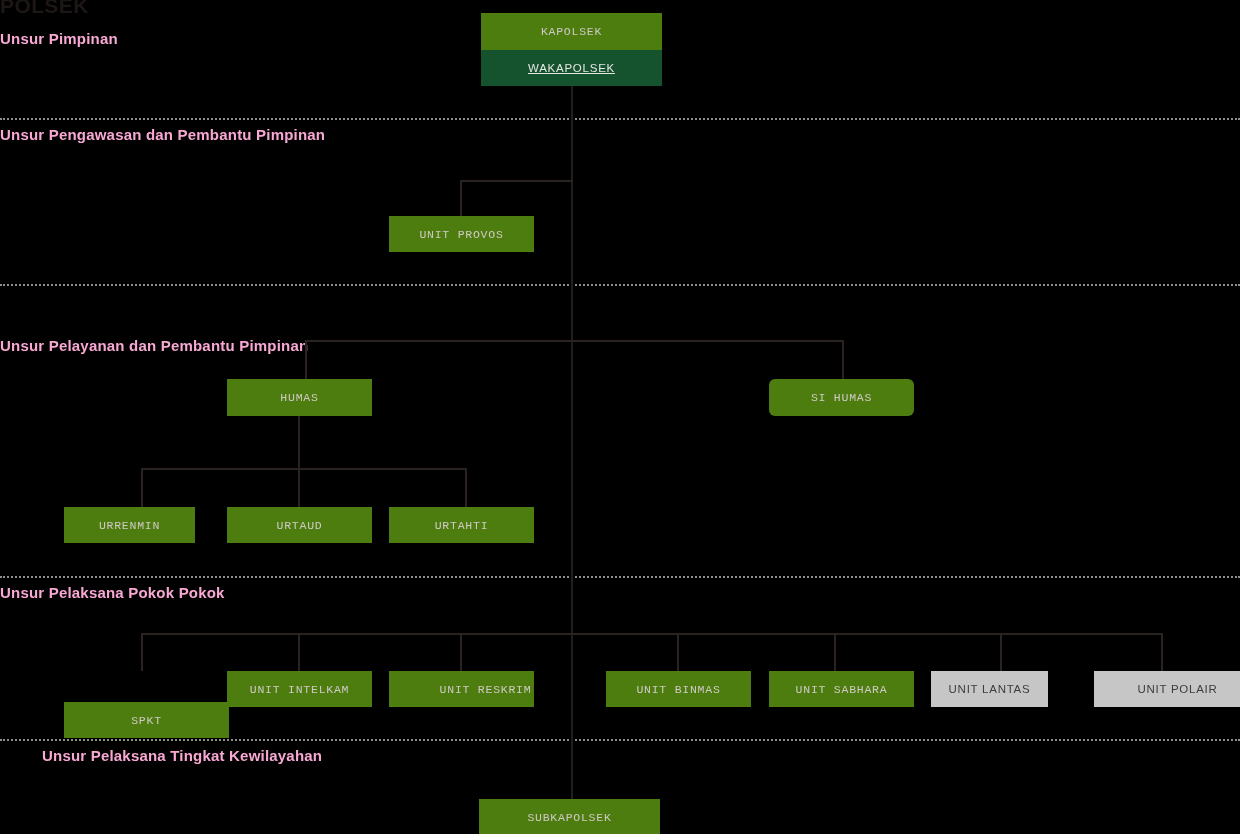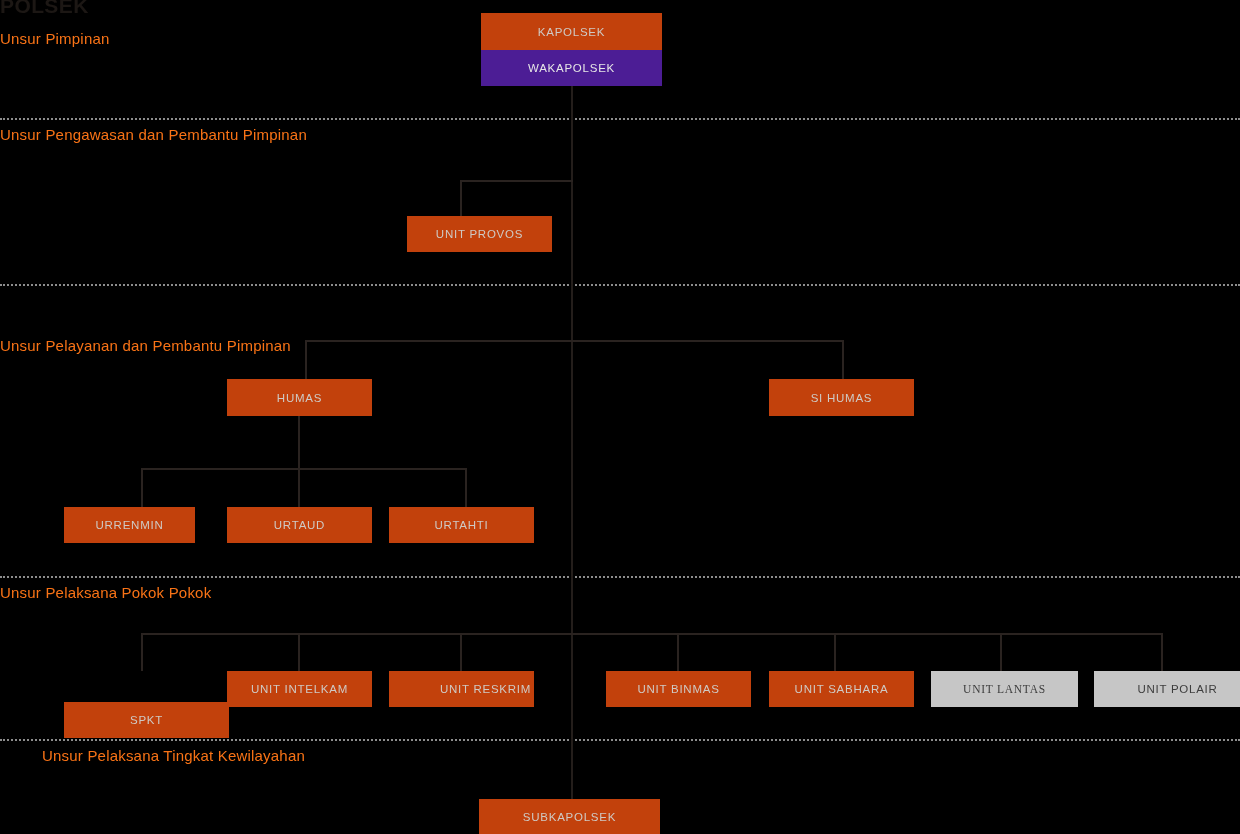--- a/index.html
+++ b/index.html
@@ -29,23 +29,23 @@
     font-weight: bold;
     letter-spacing: 0.4px;
     color: #1c1714;
     white-space: nowrap;
   }
 
   .section-label {
     position: absolute;
     left: 0px;
     font-size: 15px;
-    font-weight: normal;
+    font-weight: bold;
     letter-spacing: 0.2px;
-    color: #f97316;
+    color: #f9a8d4;
     white-space: nowrap;
   }
 
   
   .divider {
     position: absolute;
     left: 0px;
     width: 1240px;
     height: 0px;
     border-top: 2px dotted #8d8d8d;
@@ -74,26 +74,28 @@
     box-sizing: border-box;
     display: flex;
     align-items: center;
     justify-content: center;
     font-size: 11.5px;
     letter-spacing: 0.75px;
     white-space: nowrap;
     user-select: none;
   }
   .node.dark {
-    background: #c2410c;
+    background: #4d7c0f;
     color: #cfcac5;
+    font-family: Liberation Mono, monospace;
   }
   .node.gray {
-    background: #4c1d95;
+    background: #14532d;
     color: #e6e6e6;
+    text-decoration: underline;
   }
   .node.light {
     background: #c6c6c6;
     color: #3d3d3d;
   }
 </style>
 </head>
 <body>
 
 <div id="chart">
@@ -111,28 +113,28 @@
   <div class="divider" style="top:576px;"></div>
   <div class="divider" style="top:739px;"></div>
 
   <div class="trunk" style="left:571px; top:86px; height:715px;"></div>
 
   <div class="node dark" style="left:481px; top:13px;  width:181px; height:37px;">KAPOLSEK</div>
   <div class="node gray" style="left:481px; top:50px;  width:181px; height:36px;">WAKAPOLSEK</div>
 
   <div class="line-h" style="left:460px; top:180px; width:113px;"></div>
   <div class="line-v" style="left:460px; top:180px; height:36px;"></div>
-  <div class="node dark" style="left:389px; top:216px; width:145px; height:36px;margin-left:18px;">UNIT PROVOS</div>
+  <div class="node dark" style="left:389px; top:216px; width:145px; height:36px;">UNIT PROVOS</div>
 
   <div class="line-h" style="left:305px; top:340px; width:539px;"></div>
   <div class="line-v" style="left:305px; top:340px; height:39px;"></div>
   <div class="line-v" style="left:842px; top:340px; height:39px;"></div>
 
   <div class="node dark" style="left:227px; top:379px; width:145px; height:37px;">HUMAS</div>
-  <div class="node dark" style="left:769px; top:379px; width:145px; height:37px;">SI HUMAS</div>
+  <div class="node dark" style="left:769px; top:379px; width:145px; height:37px;border-radius:6px;">SI HUMAS</div>
 
   <div class="line-v" style="left:298px; top:416px; height:52px;"></div>
   <div class="line-h" style="left:141px; top:468px; width:326px;"></div>
   <div class="line-v" style="left:141px; top:468px; height:39px;"></div>
   <div class="line-v" style="left:298px; top:468px; height:39px;"></div>
   <div class="line-v" style="left:465px; top:468px; height:39px;"></div>
 
   <div class="node dark" style="left:64px;  top:507px; width:131px; height:36px;">URRENMIN</div>
   <div class="node dark" style="left:227px; top:507px; width:145px; height:36px;">URTAUD</div>
   <div class="node dark" style="left:389px; top:507px; width:145px; height:36px;">URTAHTI</div>
@@ -144,18 +146,18 @@
   <div class="line-v" style="left:677px;  top:633px; height:38px;"></div>
   <div class="line-v" style="left:834px;  top:633px; height:38px;"></div>
   <div class="line-v" style="left:1000px; top:633px; height:38px;"></div>
   <div class="line-v" style="left:1161px; top:633px; height:38px;"></div>
 
   <div class="node dark" style="left:64px;   top:702px; width:165px; height:36px;">SPKT</div>
   <div class="node dark" style="left:227px;  top:671px; width:145px; height:36px;">UNIT INTELKAM</div>
   <div class="node dark" style="left:389px;  top:671px; width:145px; height:36px;padding-left:48px;">UNIT RESKRIM</div>
   <div class="node dark" style="left:606px;  top:671px; width:145px; height:36px;">UNIT BINMAS</div>
   <div class="node dark" style="left:769px;  top:671px; width:145px; height:36px;">UNIT SABHARA</div>
-  <div class="node light" style="left:931px;  top:671px; width:147px; height:36px;font-family:Liberation Serif, serif;">UNIT LANTAS</div>
+  <div class="node light" style="left:931px;  top:671px; width:117px; height:36px;">UNIT LANTAS</div>
   <div class="node light" style="left:1094px; top:671px; width:147px; height:36px;padding-left:20px;">UNIT POLAIR</div>
 
   <div class="node dark" style="left:479px; top:799px; width:181px; height:36px;">SUBKAPOLSEK</div>
 
 </div>
 
 </body></html>

